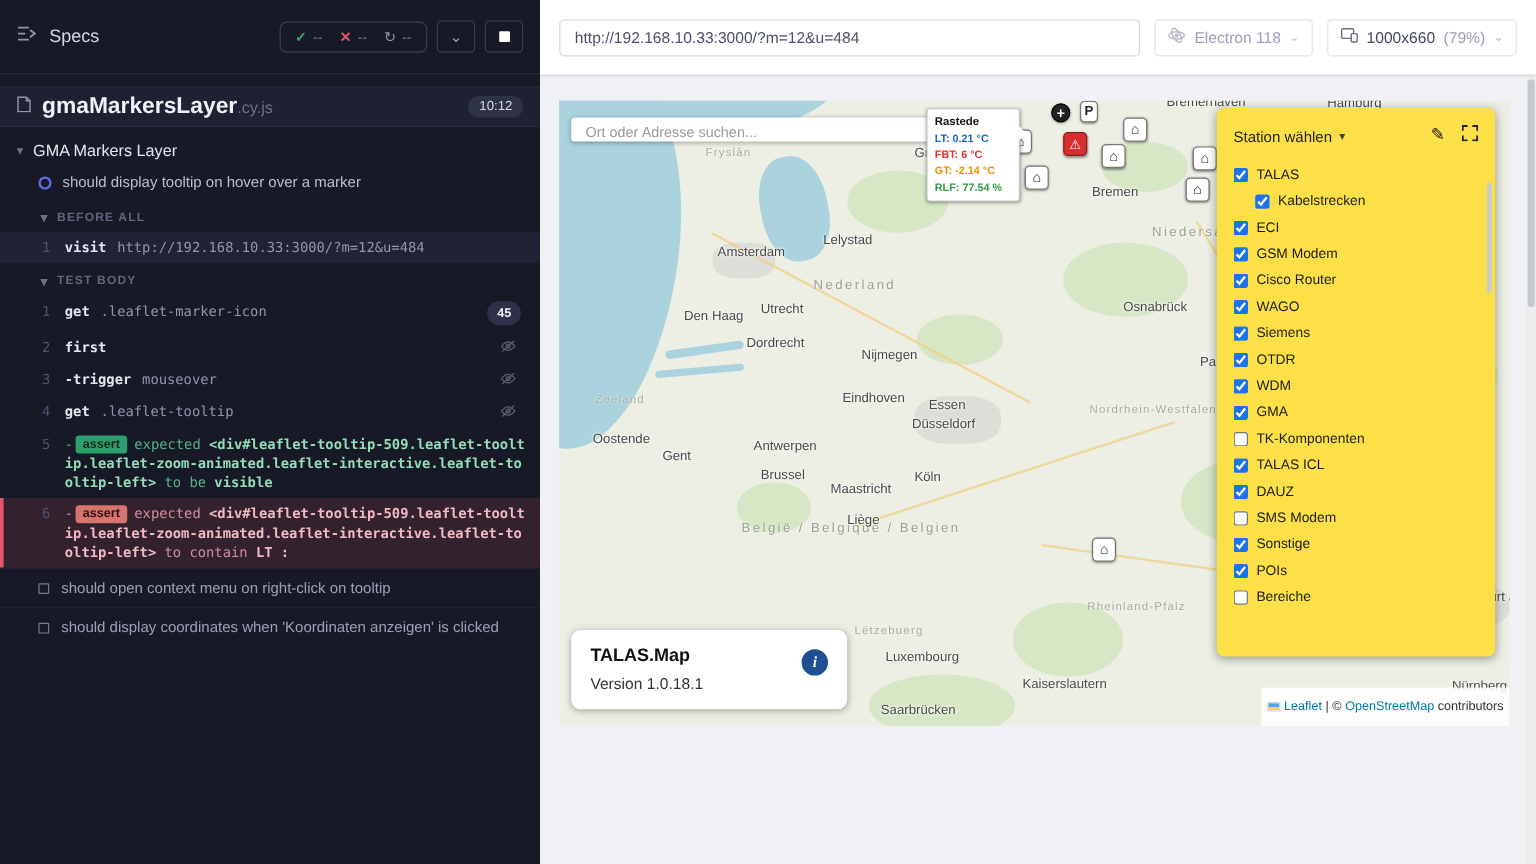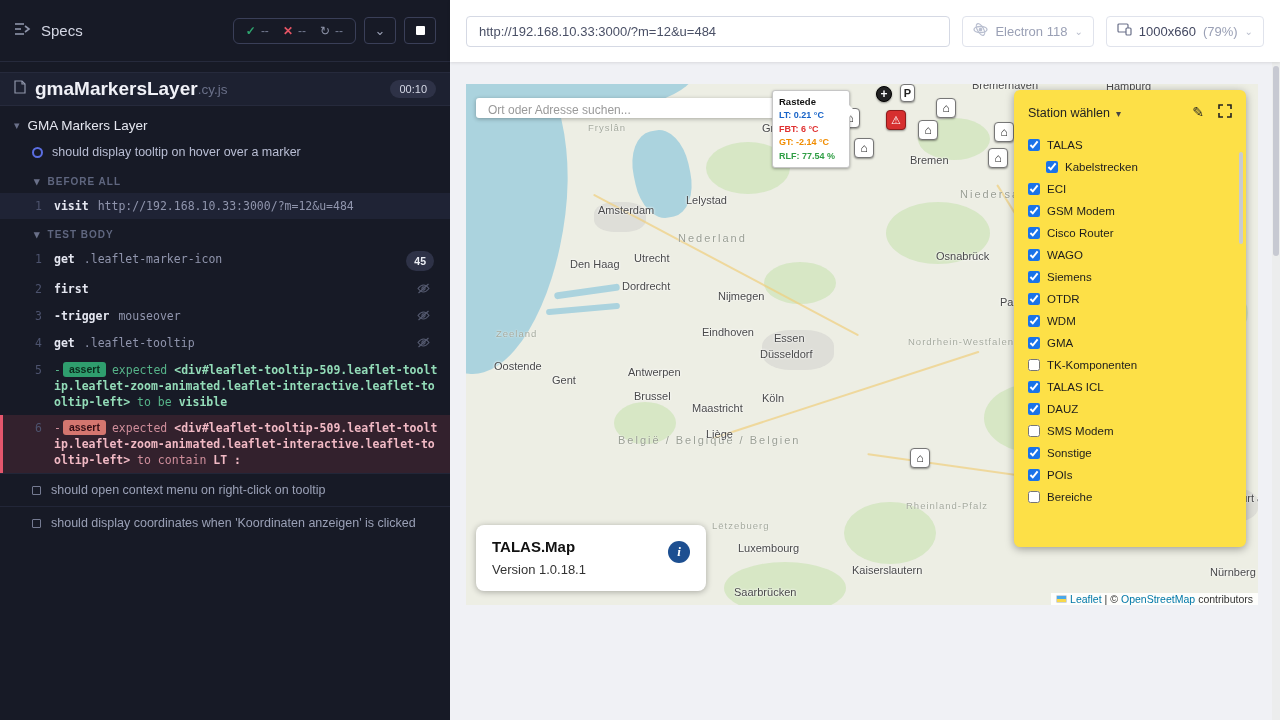--- a/index.html
+++ b/index.html
@@ -112,21 +112,21 @@
 
   .info-card { position:absolute; left:10px; bottom:14px; width:230px; background:#fff; border-radius:8px;
                box-shadow:0 1px 6px rgba(0,0,0,.3); padding:13px 16px 14px; z-index:9; }
   .ic-title { font-size:15px; font-weight:bold; color:#111; }
   .ic-version { font-size:13px; color:#333; margin-top:7px; }
   .info-btn { position:absolute; right:16px; top:16px; width:22px; height:22px; border-radius:50%; background:#1d4f91;
               color:#fff; font-size:13px; font-weight:bold; font-family:"Liberation Serif",serif; font-style:italic;
               display:flex; align-items:center; justify-content:center; cursor:pointer; }
 
   .attrib { position:absolute; right:0; bottom:0; background:rgba(255,255,255,.85); font-size:10.5px; color:#333;
-            padding:0 5px; z-index:9; display:flex; align-items:center; gap:3px; }
+            padding:10px 5px; z-index:9; display:flex; align-items:center; gap:3px; }
   .attrib a { color:#0078a8; text-decoration:none; }
   .ua-flag { display:inline-block; width:11px; height:8px; border-radius:1px;
              background:linear-gradient(#4aa8e8 50%, #f7d84b 50%); border:1px solid #cfd4da; }
 
   .page-scroll { position:absolute; right:0; top:62px; width:8px; height:658px; background:#eceded; }
   .page-thumb { position:absolute; right:1px; top:4px; width:6px; height:190px; background:#c7c9d2; border-radius:3px; }
 </style>
 </head>
 <body>
 
@@ -165,21 +165,21 @@
 
   <div class="spec-row">
     <span>
       <svg width="12" height="14" viewBox="0 0 12 14" fill="none" stroke="#8f95aa" stroke-width="1.2">
         <path d="M1 1 h7 l3 3 v9 h-10 z"></path>
           <path d="M8 1 v3 h3"></path>
       </svg>
     </span>
     <span class="spec-name">gmaMarkersLayer</span>
     <span class="spec-ext">.cy.js</span>
-    <span class="duration-pill">00:10</span>
+    <span class="duration-pill">10:12</span>
   </div>
 
   <div class="suite-row">
     <span class="chev">▾</span>
     <span>GMA Markers Layer</span>
   </div>
 
   <div class="test-row">
     <span class="run-ring"></span>
     <span>should display tooltip on hover over a marker</span>

